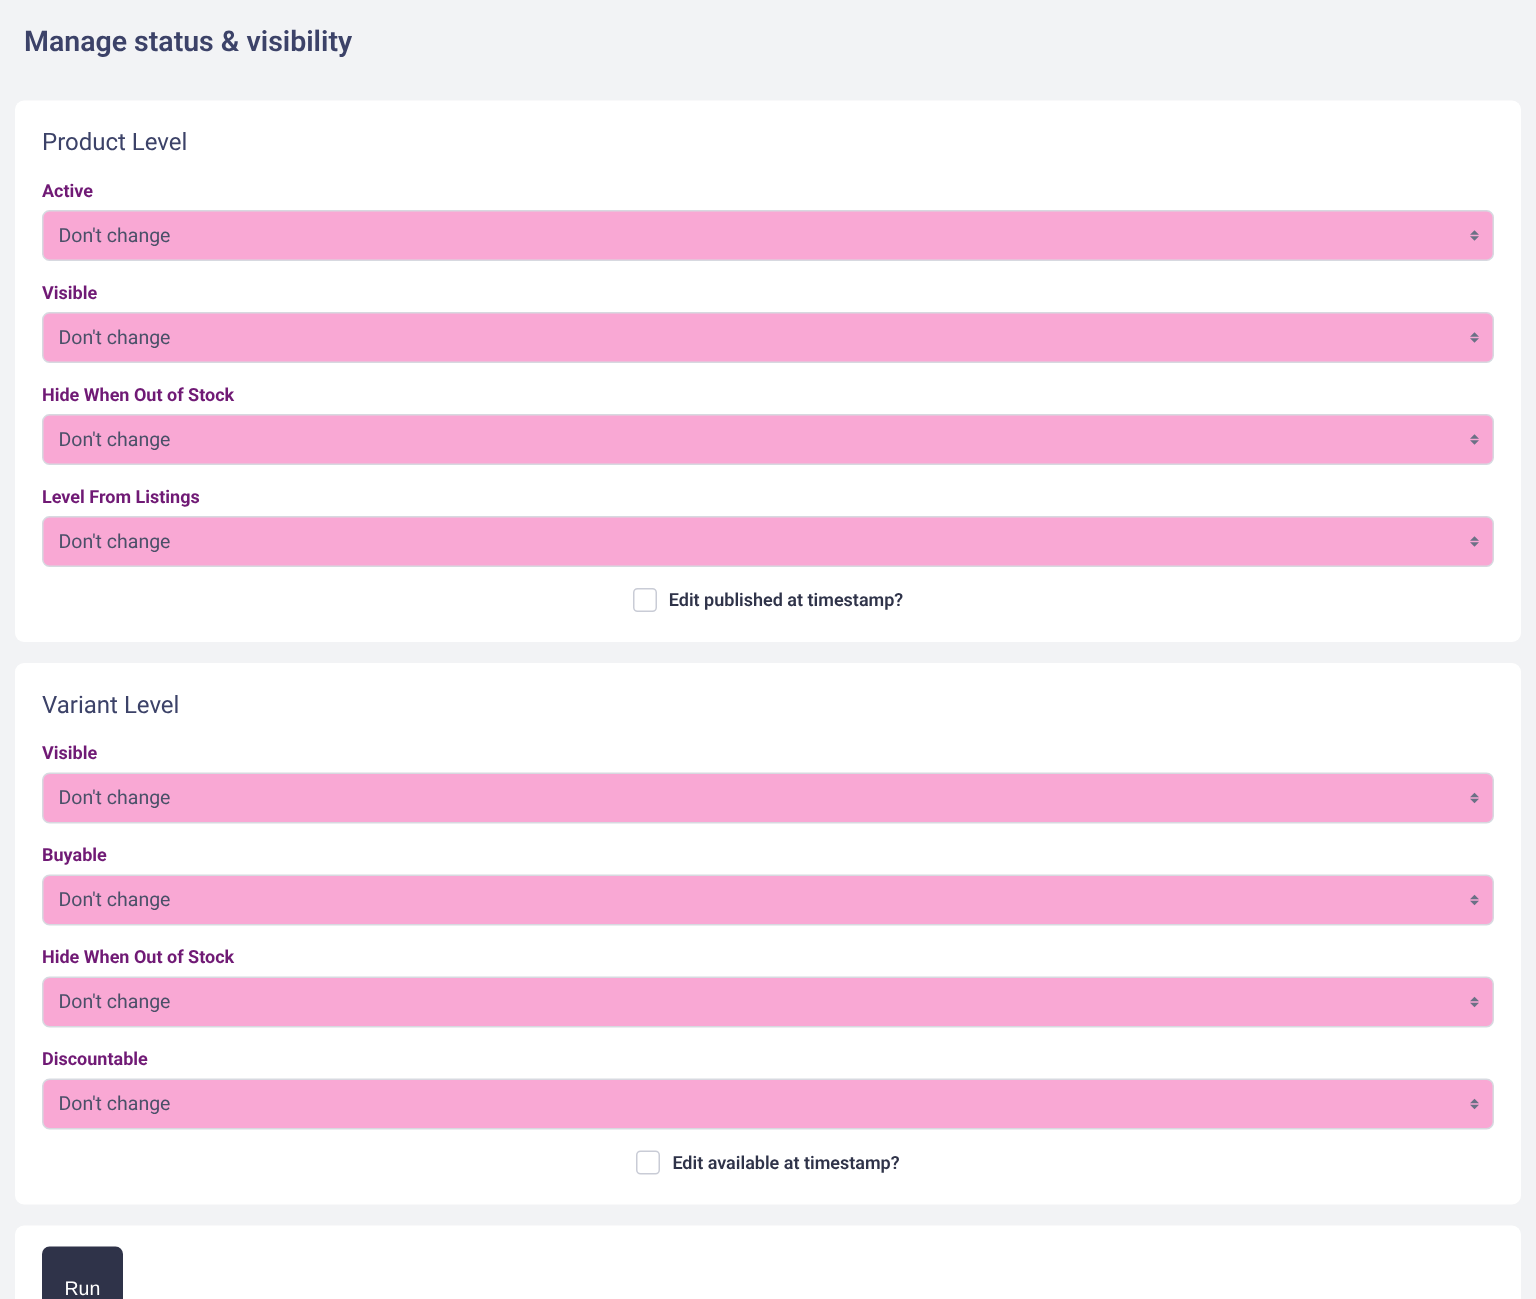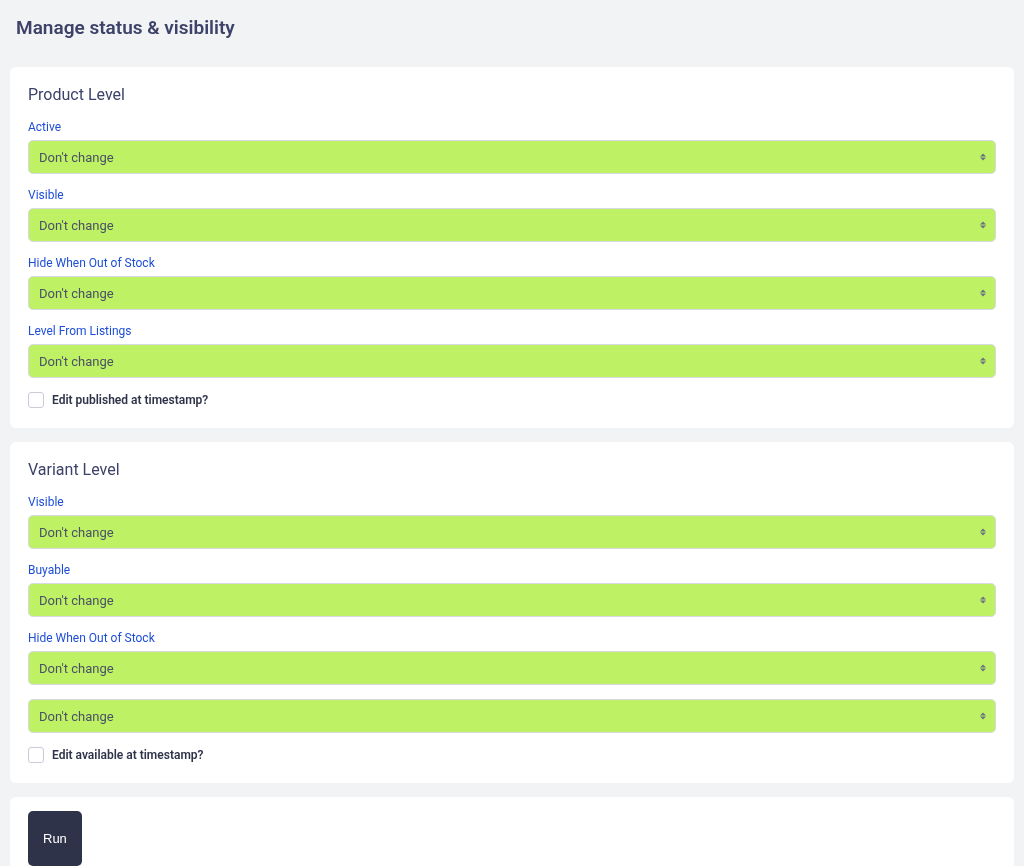--- a/index.html
+++ b/index.html
@@ -27,35 +27,35 @@
     font-size: 16px;
     font-weight: 400;
     color: #3c4268;
     margin-bottom: 16px;
   }
   .field-group {
     margin-bottom: 14px;
   }
   .field-label {
     font-size: 12px;
-    font-weight: 400;
-    color: #1d4ed8;
+    font-weight: 700;
+    color: #701a75;
     margin-bottom: 6px;
     display: block;
   }
   .select-wrap {
     position: relative;
     width: 100%;
   }
   .select {
     width: 100%;
     height: 34px;
     border: 1px solid #d7d9e0;
     border-radius: 5px;
-    background: #bef264;
+    background: #f9a8d4;
     padding: 0 30px 0 10px;
     font-size: 13px;
     color: #4a5068;
     display: flex;
     align-items: center;
     cursor: pointer;
   }
   .select-caret {
     position: absolute;
     right: 10px;
@@ -72,20 +72,21 @@
     border-left: 3px solid transparent;
     border-right: 3px solid transparent;
   }
   .caret-up { border-bottom: 3px solid #6b7186; }
   .caret-down { border-top: 3px solid #6b7186; }
   .checkbox-row {
     display: flex;
     align-items: center;
     gap: 8px;
     margin-top: 14px;
+    justify-content: center;
   }
   .checkbox {
     width: 16px;
     height: 16px;
     border: 1px solid #c9ccd6;
     border-radius: 3px;
     background: #fff;
     cursor: pointer;
     flex-shrink: 0;
   }
@@ -213,20 +214,21 @@
         <span>Don't change</span>
       </div>
       <span class="select-caret">
           <span class="caret-up"></span>
           <span class="caret-down"></span>
         </span>
     </div>
   </div>
 
   <div class="field-group">
+    <span class="field-label">Discountable</span>
     <div class="select-wrap">
       <div class="select">
         <span>Don't change</span>
       </div>
       <span class="select-caret">
           <span class="caret-up"></span>
           <span class="caret-down"></span>
         </span>
     </div>
   </div>

